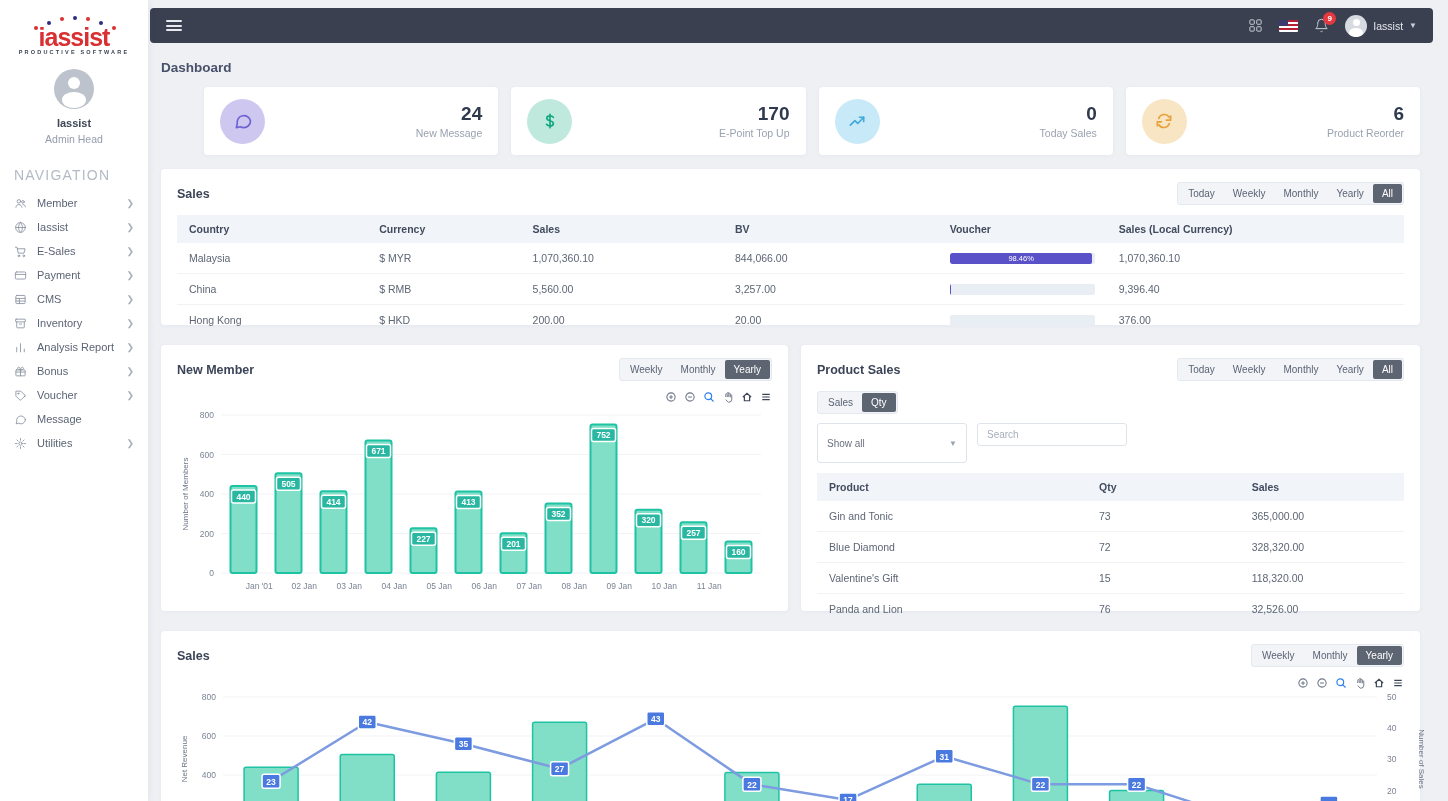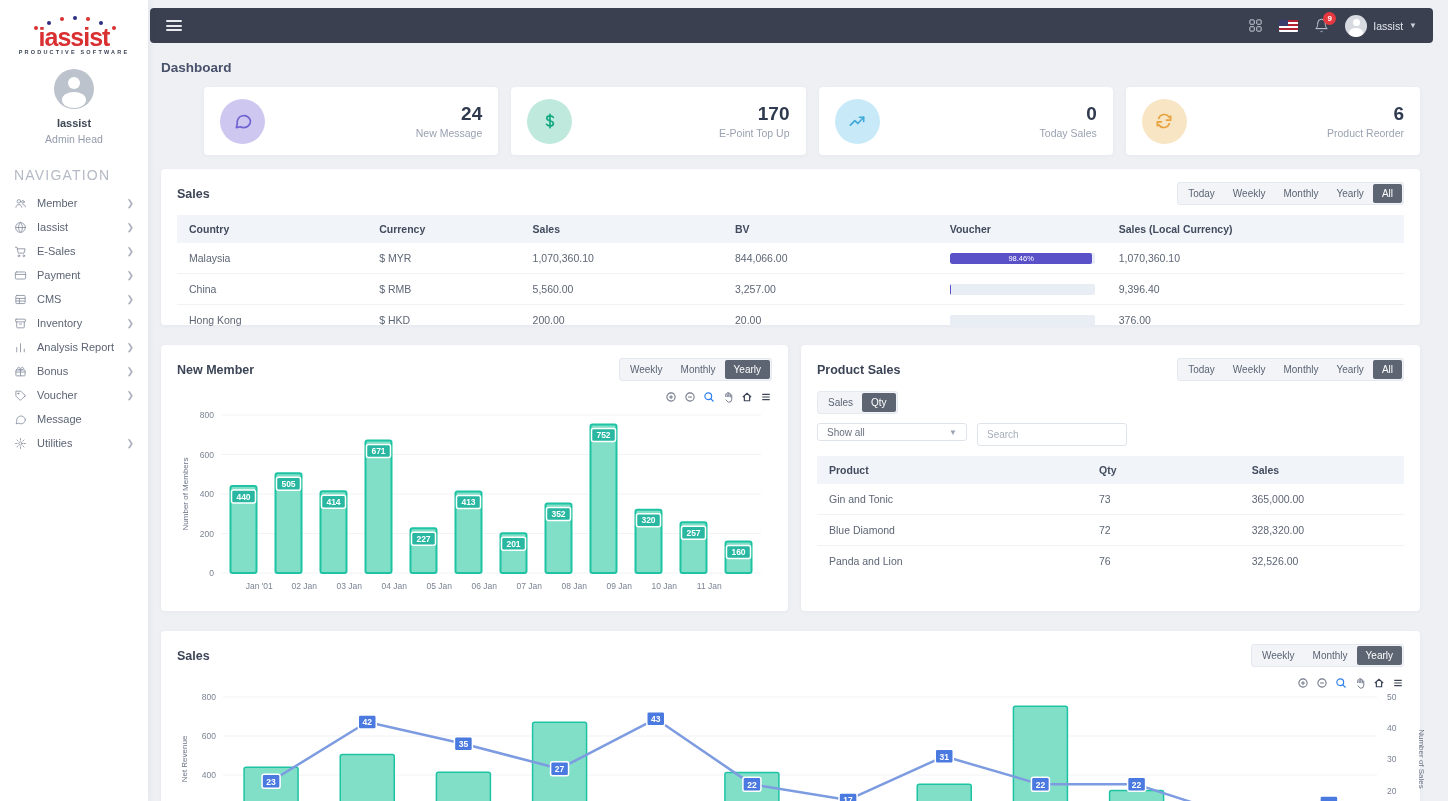--- a/index.html
+++ b/index.html
@@ -76,21 +76,21 @@
 
   .row2 { display:flex; gap:13px; margin-top:20px; }
   .nm-card { width:627px; height:266px; }
   .ps-card { flex:1; height:266px; }
   .chart-toolbar { display:flex; justify-content:flex-end; gap:7px; margin-top:10px; height:12px; }
   .ct-icon { cursor:pointer; display:flex; align-items:center; }
   .ct-icon svg { width:12px; height:12px; }
 
   .toggle-row { margin-top:10px; display:flex; }
   .controls-row { margin-top:9px; display:flex; gap:10px; }
-  .select-box { width:150px; height:18px; border:1px solid #dfe3ea; border-radius:3px; font-size:10px; color:#6b7380;
+  .select-box { width:150px; height:40px; border:1px solid #dfe3ea; border-radius:3px; font-size:10px; color:#6b7380;
     display:flex; align-items:center; padding:0 9px; cursor:pointer; background:#fff;gap:16px; }
   .select-box .sel-caret { margin-left:auto; color:#9aa2b1; font-size:8px; }
   .search-input { width:150px; height:23px; border:1px solid #dfe3ea; border-radius:3px; font-size:10px; color:#6b7380;
     padding:0 9px; font-family:inherit; outline:none; }
   .search-input::placeholder { color:#a7aebb; }
 
   .bottom-card { margin-top:20px; height:210px; }
   svg text { font-family:"Liberation Sans", sans-serif; }
 </style>
 </head>
@@ -524,20 +524,25 @@
               <td>Gin and Tonic</td>
               <td>73</td>
               <td>365,000.00</td>
             </tr>
             <tr>
               <td>Blue Diamond</td>
               <td>72</td>
               <td>328,320.00</td>
             </tr>
             <tr>
+              <td>Valentine's Gift</td>
+              <td>15</td>
+              <td>118,320.00</td>
+            </tr>
+            <tr>
               <td>Panda and Lion</td>
               <td>76</td>
               <td>32,526.00</td>
             </tr>
           </tbody>
       </table>
     </div>
   </div>
 
   <div class="card bottom-card">

